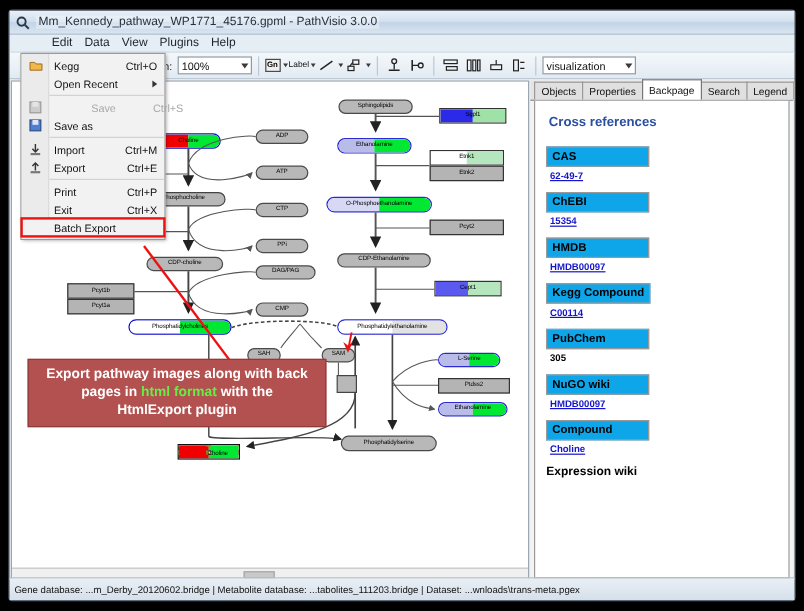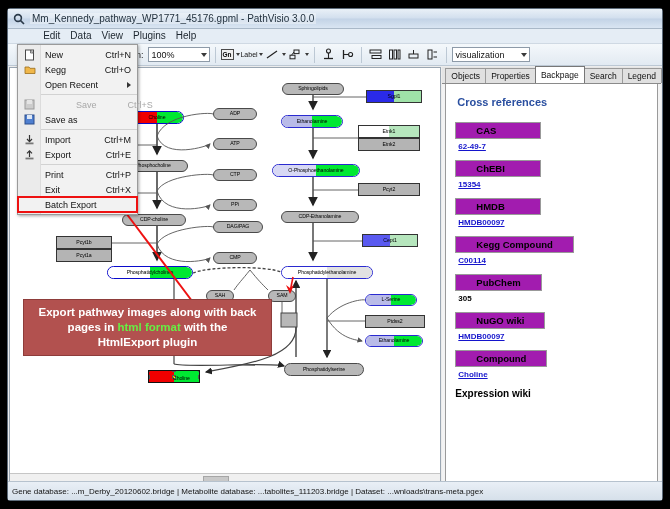--- a/index.html
+++ b/index.html
@@ -183,25 +183,25 @@
     padding: 8px 9px;
   }
   .xref-title {
     font-size: 11px; font-weight: bold;
     color: #2a4fa0; margin: 4px 0 12px 2px;
   }
   .xref-block { margin-bottom: 7px; }
   .xref-head {
     display: inline-block;
     min-width: 86px;
-    background: #a21caf;
+    background: #0ea5e9;
     border: 1px solid #999;
     font-size: 9.5px; font-weight: bold;
     color: #000;
-    padding: 2px 20px;
+    padding: 2px 4px;
   }
   .xref-val {
     font-size: 8px;
     margin: 3px 0 0 3px;
     color: #1414cc;
     text-decoration: underline;
     font-weight: bold;
   }
   .xref-val.plain {
     color: #000; text-decoration: none;
@@ -715,30 +715,20 @@
       </div>
     </div>
 
     <div class="statusbar">
       <span>Gene database: ...m_Derby_20120602.bridge | Metabolite database: ...tabolites_111203.bridge | Dataset: ...wnloads\trans-meta.pgex</span>
     </div>
 
     <div class="dropdown">
       <div class="dd-strip"></div>
 
-      <div class="dd-item">
-        <span class="dd-ico">
-          <svg width="11" height="12">
-              <rect x="1.5" y="1" width="8" height="10" fill="#fff" stroke="#4a4a4a" stroke-width="1"></rect>
-              <path d="M6.5,1 L9.5,4 L6.5,4 z" fill="#d8d8d8" stroke="#4a4a4a" stroke-width=".7"></path>
-            </svg>
-        </span>
-        <span class="dd-txt">New</span>
-        <span class="dd-acc">Ctrl+N</span>
-      </div>
 
       <div class="dd-item">
         <span class="dd-ico">
           <svg width="12" height="11">
               <path d="M1,3 L5,3 L6,4.3 L11,4.3 L11,9.5 L1,9.5 z" fill="#f0b74a" stroke="#9a6d1c" stroke-width=".8"></path>
             </svg>
         </span>
         <span class="dd-txt">Kegg</span>
         <span class="dd-acc">Ctrl+O</span>
       </div>

